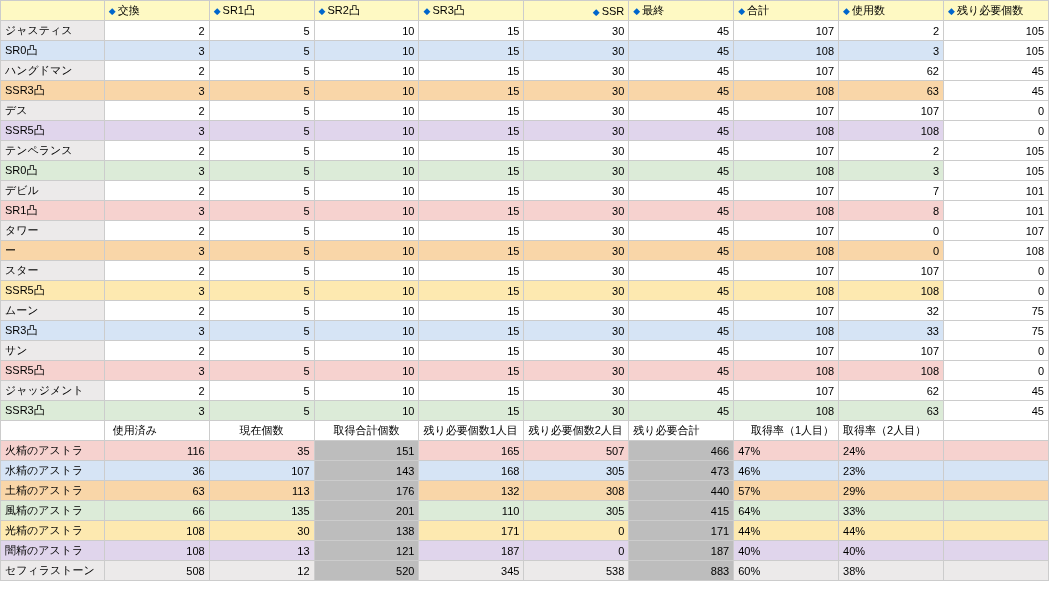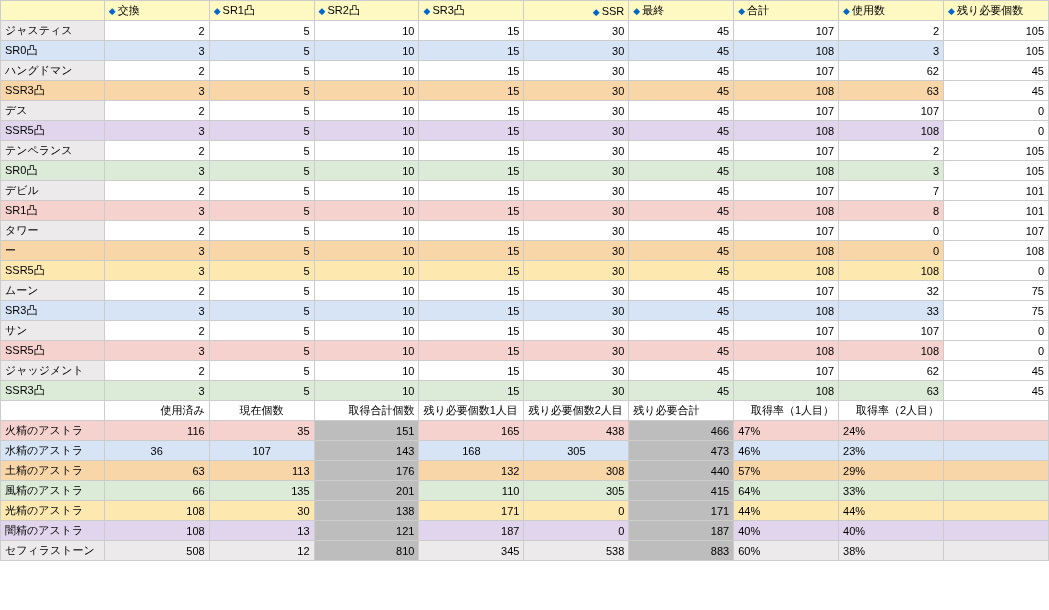--- a/index.html
+++ b/index.html
@@ -13,21 +13,21 @@
 .hdr-icon { color: #0066cc; font-size: 9px; margin-right:2px;}
 .c-white { background: #fff; }
 .c-gray { background: #eceaea; }
 .c-blue { background: #d6e4f5; }
 .c-orange { background: #f9d6a8; }
 .c-purp { background: #e0d5ec; }
 .c-green { background: #dcebd8; }
 .c-pink { background: #f6d2cf; }
 .c-yellow { background: #fde9b0; }
 .c-fire { background: #f6d2cf; }
-.c-water { background: #d6e4f5; text-align: center; }
+.c-water { background: #d6e4f5; }
 .c-earth { background: #f9d6a8; }
 .c-wind { background: #dcebd8; }
 .c-light { background: #fde9b0; }
 .c-dark { background: #e0d5ec; }
 .c-dgray { background: #bdbdbd; }
 .col0 { width: 9%; }
 .coln { width: 9.1%; }
 </style>
 </head>
 <body>
@@ -196,20 +196,32 @@
         <td class="c-orange">5</td>
         <td class="c-orange">10</td>
         <td class="c-orange">15</td>
         <td class="c-orange">30</td>
         <td class="c-orange">45</td>
         <td class="c-orange">108</td>
         <td class="c-orange">0</td>
         <td class="c-white">108</td>
       </tr>
       <tr>
+        <td class="c-gray left">スター</td>
+        <td class="c-white">2</td>
+        <td class="c-white">5</td>
+        <td class="c-white">10</td>
+        <td class="c-white">15</td>
+        <td class="c-white">30</td>
+        <td class="c-white">45</td>
+        <td class="c-white">107</td>
+        <td class="c-white">107</td>
+        <td class="c-white">0</td>
+      </tr>
+      <tr>
         <td class="c-yellow left">SSR5凸</td>
         <td class="c-yellow">3</td>
         <td class="c-yellow">5</td>
         <td class="c-yellow">10</td>
         <td class="c-yellow">15</td>
         <td class="c-yellow">30</td>
         <td class="c-yellow">45</td>
         <td class="c-yellow">108</td>
         <td class="c-yellow">108</td>
         <td class="c-white">0</td>
@@ -281,37 +293,37 @@
         <td class="c-green">10</td>
         <td class="c-green">15</td>
         <td class="c-green">30</td>
         <td class="c-green">45</td>
         <td class="c-green">108</td>
         <td class="c-green">63</td>
         <td class="c-white">45</td>
       </tr>
       <tr>
         <th style="text-align: left;"></th>
-        <th style="text-align: right; padding-left: 8px;">使用済み</th>
+        <th style="text-align: left; padding-left: 8px;">使用済み</th>
         <th style="text-align: center;">現在個数</th>
-        <th style="text-align: right;">取得合計個数</th>
+        <th style="text-align: center;">取得合計個数</th>
         <th style="text-align: left;">残り必要個数1人目</th>
         <th style="text-align: left;">残り必要個数2人目</th>
         <th style="text-align: left;">残り必要合計</th>
         <th style="text-align: right;">取得率（1人目）</th>
-        <th style="text-align: right;">取得率（2人目）</th>
+        <th style="text-align: left;">取得率（2人目）</th>
         <th></th>
       </tr>
       <tr>
         <td class="c-fire left">火精のアストラ</td>
         <td class="c-fire">116</td>
         <td class="c-fire">35</td>
         <td class="c-dgray">151</td>
         <td class="c-fire">165</td>
-        <td class="c-fire">438</td>
+        <td class="c-fire">507</td>
         <td class="c-dgray">466</td>
         <td class="c-fire left">47%</td>
         <td class="c-fire left">24%</td>
         <td class="c-fire"></td>
       </tr>
       <tr>
         <td class="c-water left">水精のアストラ</td>
         <td class="c-water">36</td>
         <td class="c-water">107</td>
         <td class="c-dgray">143</td>
@@ -367,21 +379,21 @@
         <td class="c-dark">0</td>
         <td class="c-dgray">187</td>
         <td class="c-dark left">40%</td>
         <td class="c-dark left">40%</td>
         <td class="c-dark"></td>
       </tr>
       <tr>
         <td class="c-gray left">セフィラストーン</td>
         <td class="c-gray">508</td>
         <td class="c-gray">12</td>
-        <td class="c-dgray">810</td>
+        <td class="c-dgray">520</td>
         <td class="c-gray">345</td>
         <td class="c-gray">538</td>
         <td class="c-dgray">883</td>
         <td class="c-gray left">60%</td>
         <td class="c-gray left">38%</td>
         <td class="c-gray"></td>
       </tr>
     </tbody>
 </table>
 

